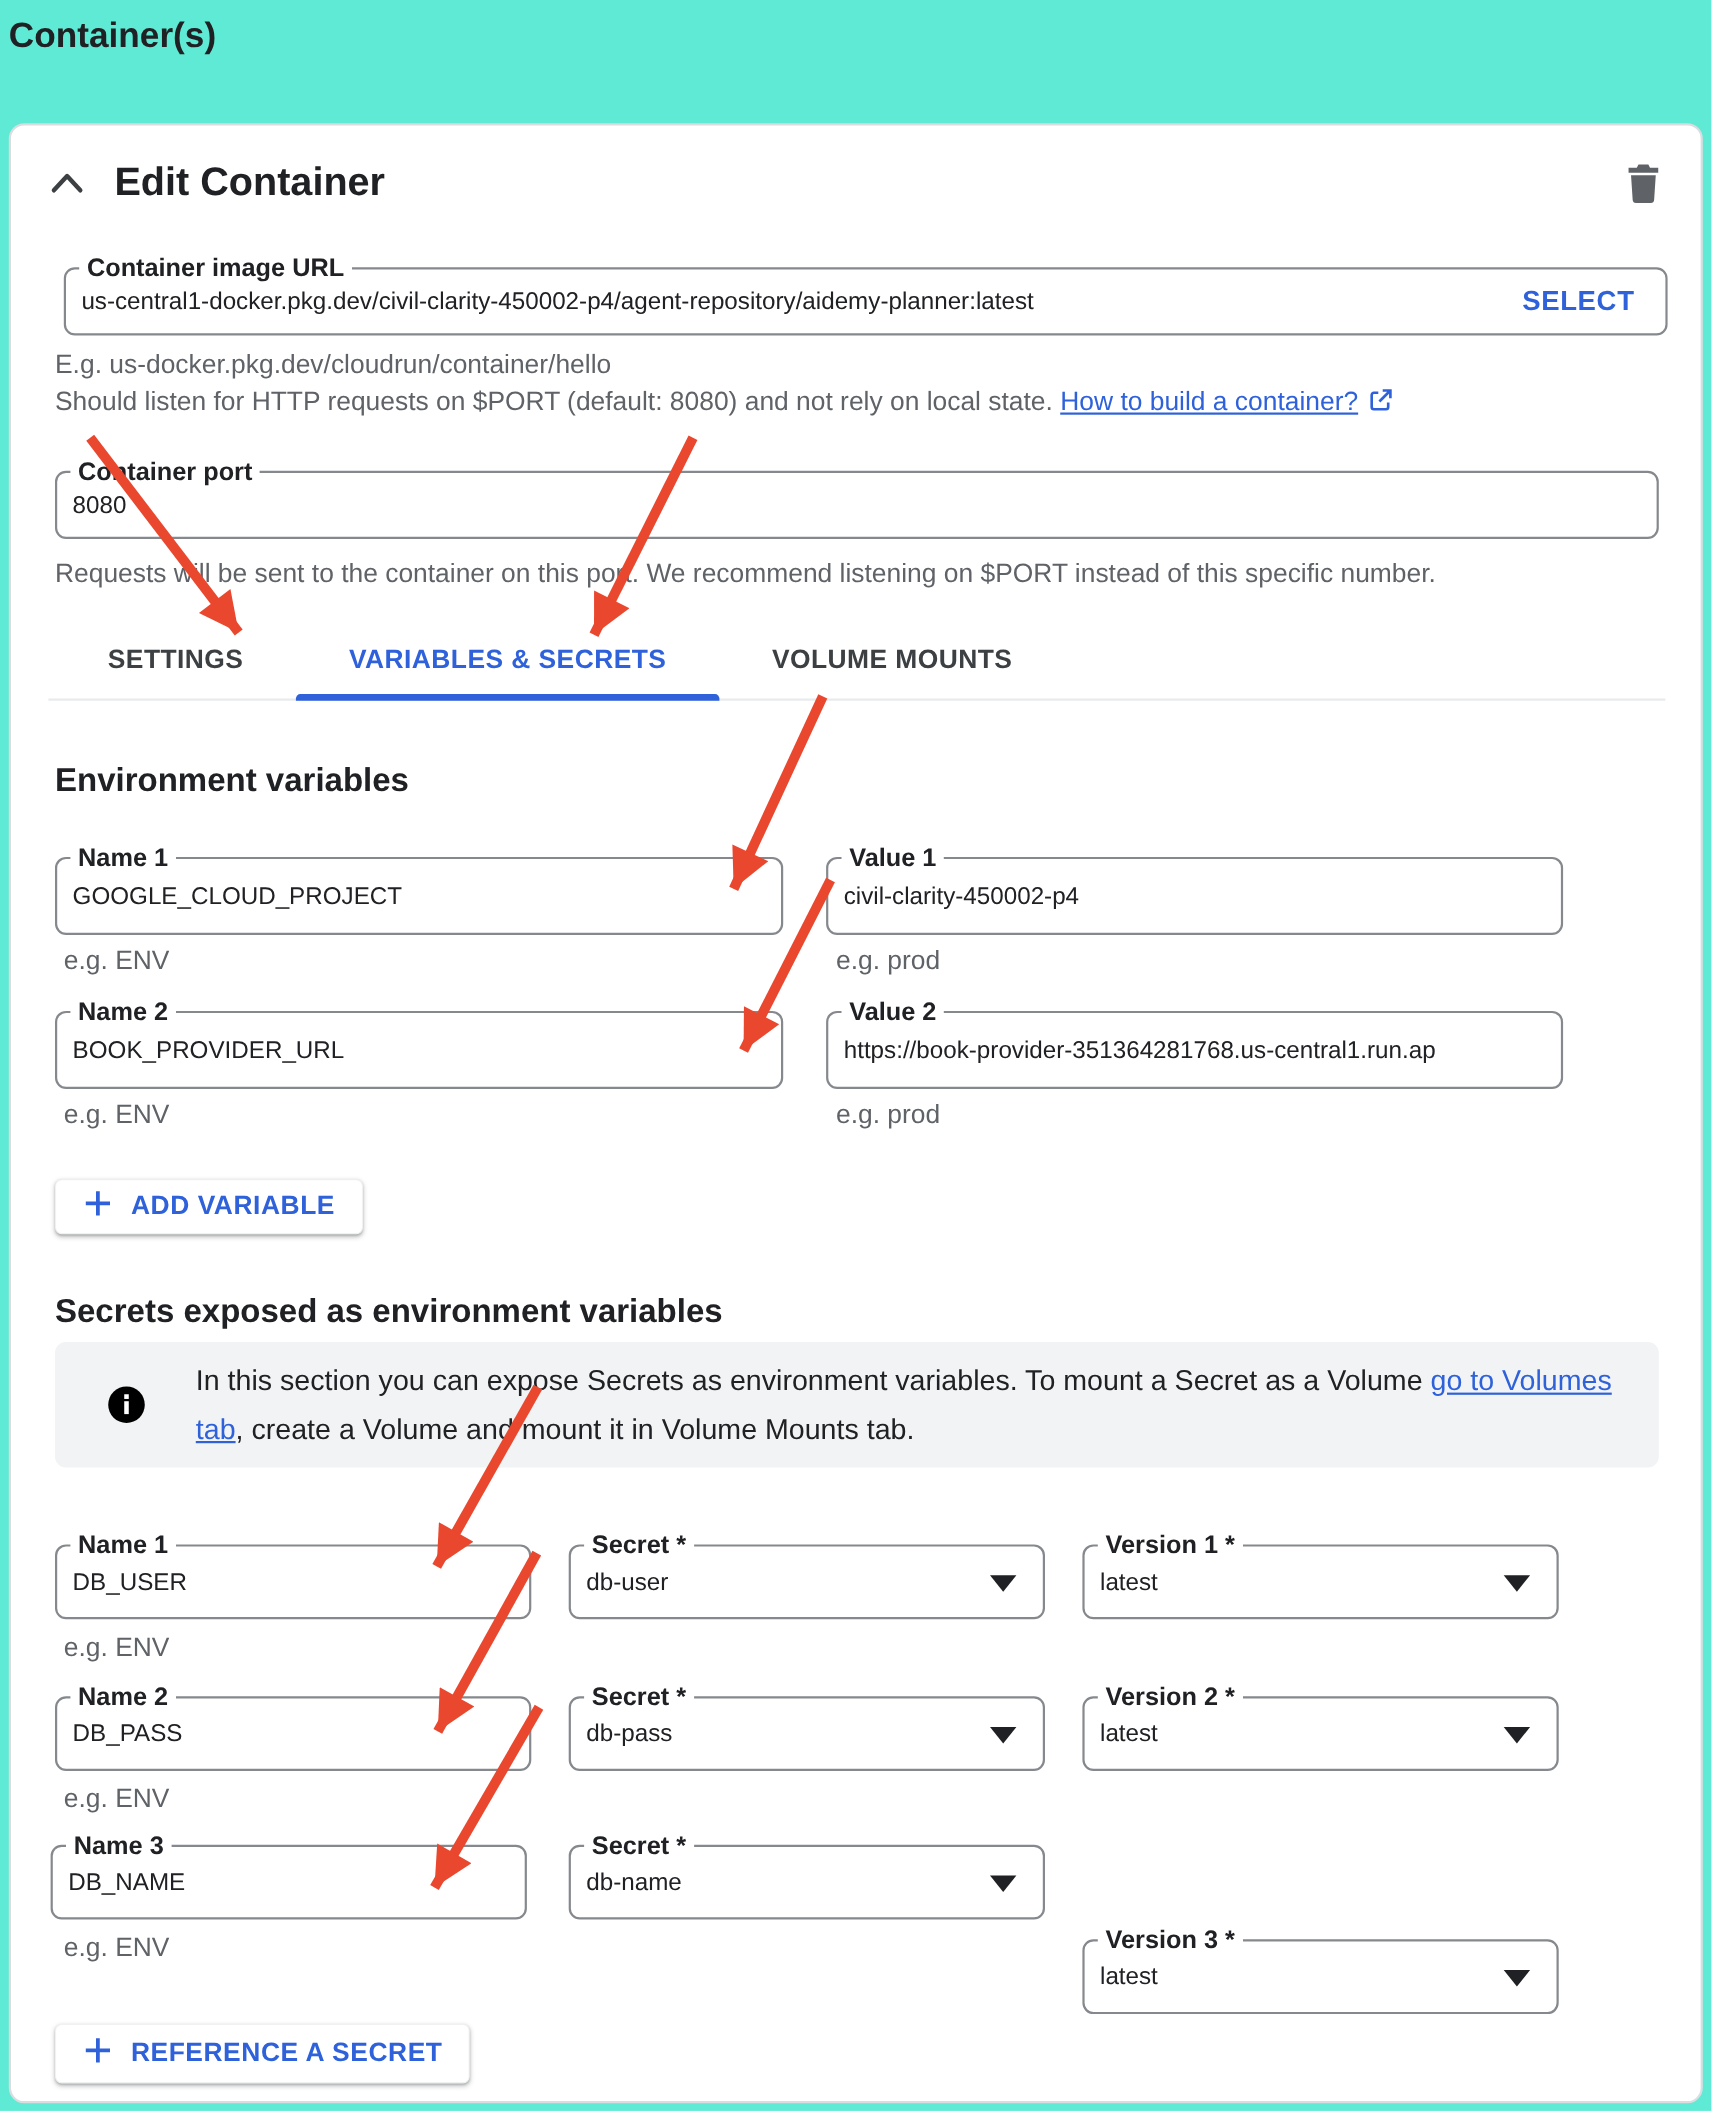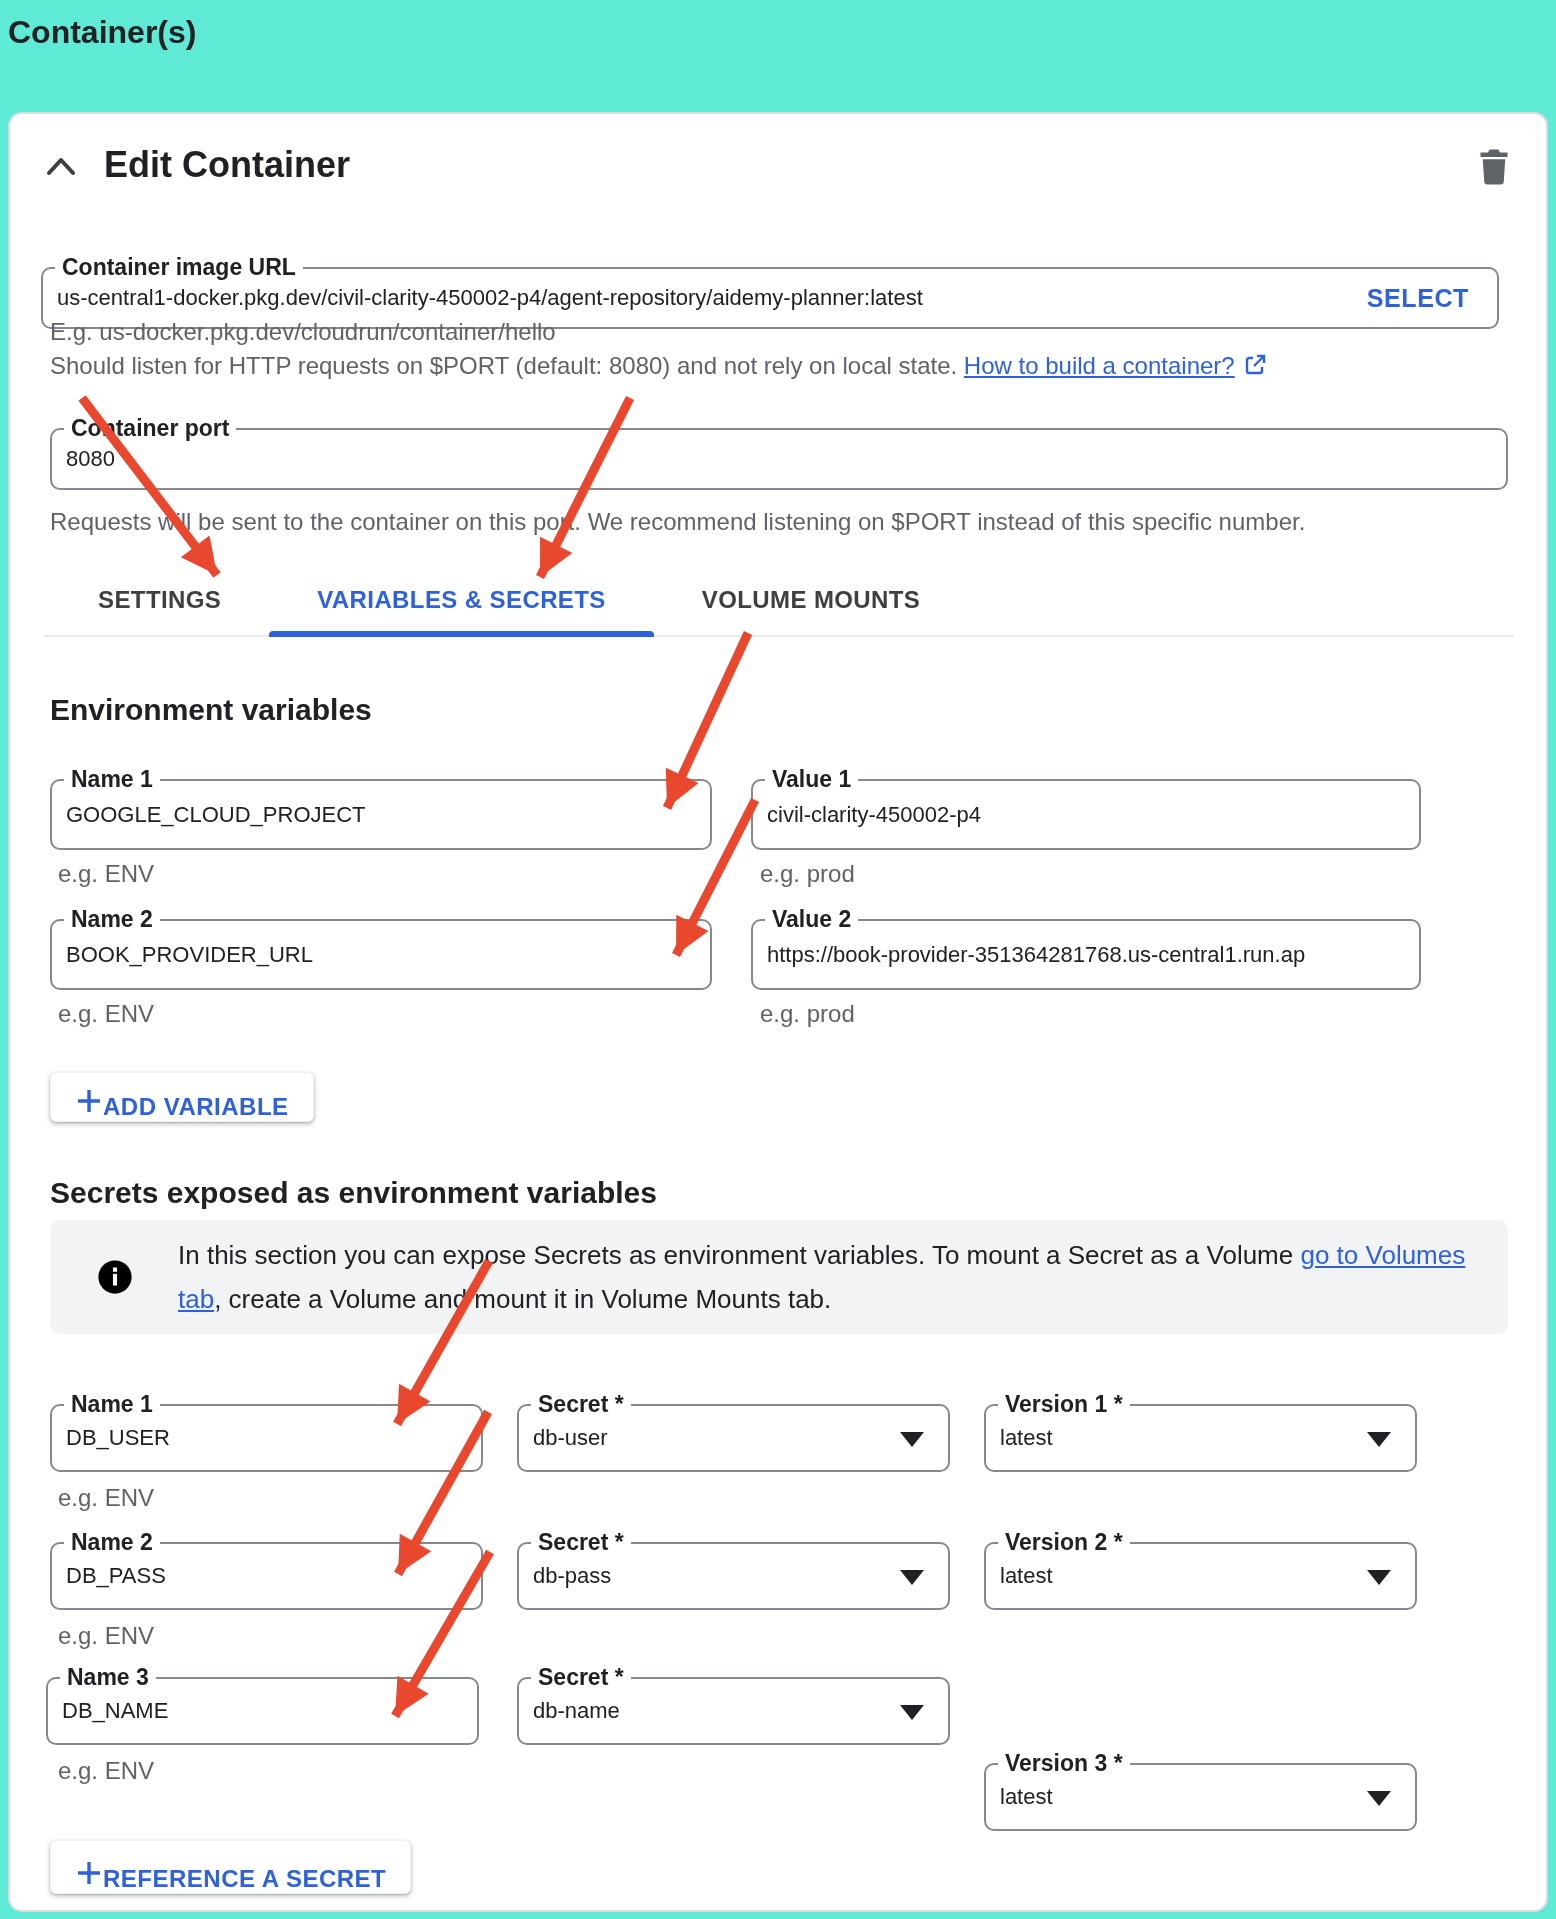--- a/index.html
+++ b/index.html
@@ -38,21 +38,21 @@
   .tab{position:relative;display:flex;align-items:center;justify-content:center;
        padding:0 48px;font-size:24px;font-weight:700;letter-spacing:.4px;color:#3c4043;cursor:pointer;}
   .tab.active{color:var(--accent);}
   .tab-underline{display:none;}
   .tab.active .tab-underline{display:block;position:absolute;left:0;right:0;bottom:0;height:6px;
        background:var(--accent);border-radius:4px 4px 0 0;z-index:2;}
 
   .section-heading{position:absolute;font-size:30px;font-weight:700;color:#202124;}
 
   
-  .btn{position:absolute;display:inline-flex;align-items:flex-end;background:#fff;
+  .btn{position:absolute;display:inline-flex;align-items:center;gap:16px;background:#fff;
        border:1px solid #f1f1f1;border-radius:6px;padding:0 24px;height:48px;cursor:pointer;
        box-shadow:0 2px 5px rgba(60,64,67,.32),0 1px 2px rgba(60,64,67,.2);
        color:var(--accent);font-size:24px;font-weight:700;letter-spacing:.5px;white-space:nowrap;}
 
   
   .banner{position:absolute;left:50px;top:1220px;width:1458px;height:114px;
           background:#f1f3f4;border-radius:10px;}
   .banner-icon{position:absolute;left:46px;top:38px;width:38px;height:38px;}
   .banner-text{position:absolute;left:128px;right:36px;top:50%;transform:translateY(-50%);
           font-size:26px;line-height:44px;color:#202124;}
@@ -74,21 +74,21 @@
         <polyline points="5,19 17,6 29,19" fill="none" stroke="#3c4043" stroke-width="4" stroke-linecap="round" stroke-linejoin="round"></polyline>
       </svg>
   </div>
   <div class="hdr-title">Edit Container</div>
   <div class="hdr-trash">
     <svg width="36" height="40" viewBox="0 0 24 26">
       <path fill="#5f6368" d="M9 2h6l1 2h5v3H3V4h5l1-2zM4.5 8.5h15l-1 15a2 2 0 0 1-2 1.8h-9a2 2 0 0 1-2-1.8l-1-15z"></path>
     </svg>
   </div>
 
-  <div class="field" style="left:41px;top:243px;width:1458px;height:62px;margin-top:24px;">
+  <div class="field" style="left:58px;top:243px;width:1458px;height:62px;">
     <span class="flabel">Container image URL</span>
     <span class="fvalue" style="right:180px;">us-central1-docker.pkg.dev/civil-clarity-450002-p4/agent-repository/aidemy-planner:latest</span>
     <span class="select-action">SELECT</span>
   </div>
   <div class="helper" style="left:50px;top:318px;">E.g. us-docker.pkg.dev/cloudrun/container/hello</div>
   <div class="helper" style="left:50px;top:352px;">
     <span>Should listen for HTTP requests on $PORT (default: 8080) and not rely on local state. </span><span class="link">How to build a container?</span><span class="extlink-icon">
       <svg width="24" height="24" viewBox="0 0 24 24">
           <path fill="none" stroke="#2f62da" stroke-width="2.4" d="M10 5H6a2 2 0 0 0-2 2v11a2 2 0 0 0 2 2h11a2 2 0 0 0 2-2v-4"></path>
           <path fill="none" stroke="#2f62da" stroke-width="2.4" d="M14 3h7v7M20.5 3.5 11 13"></path>

